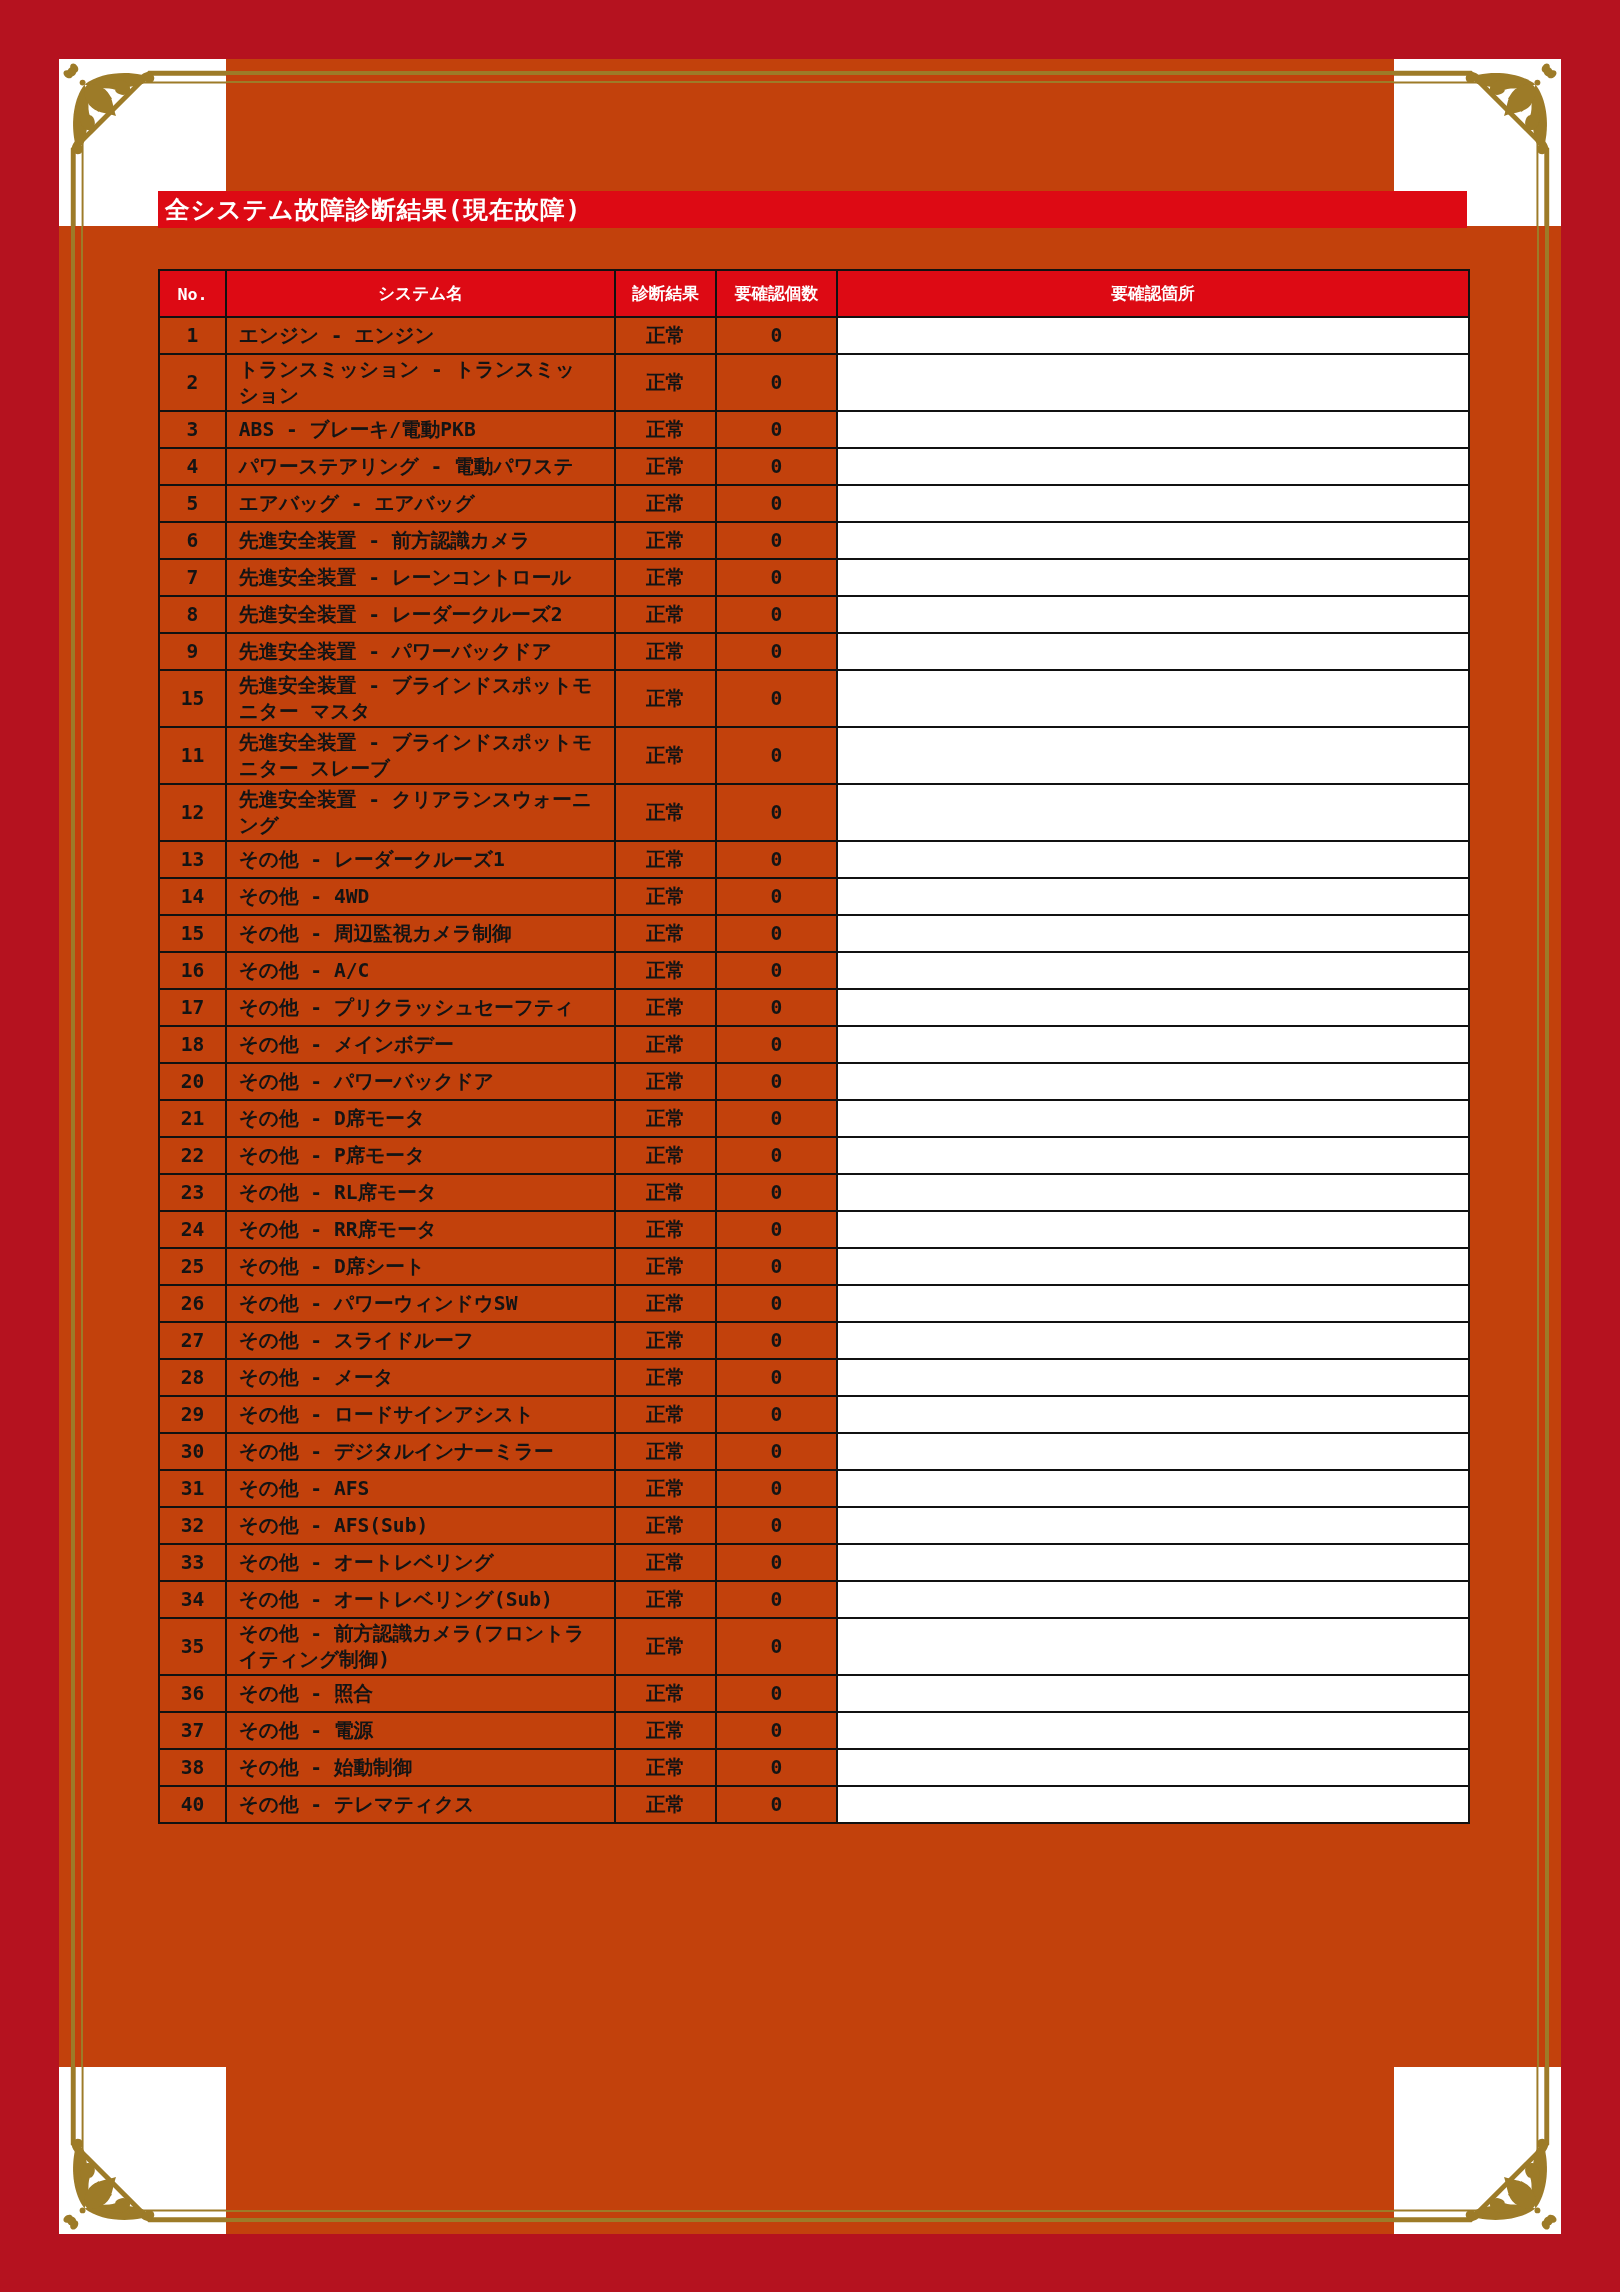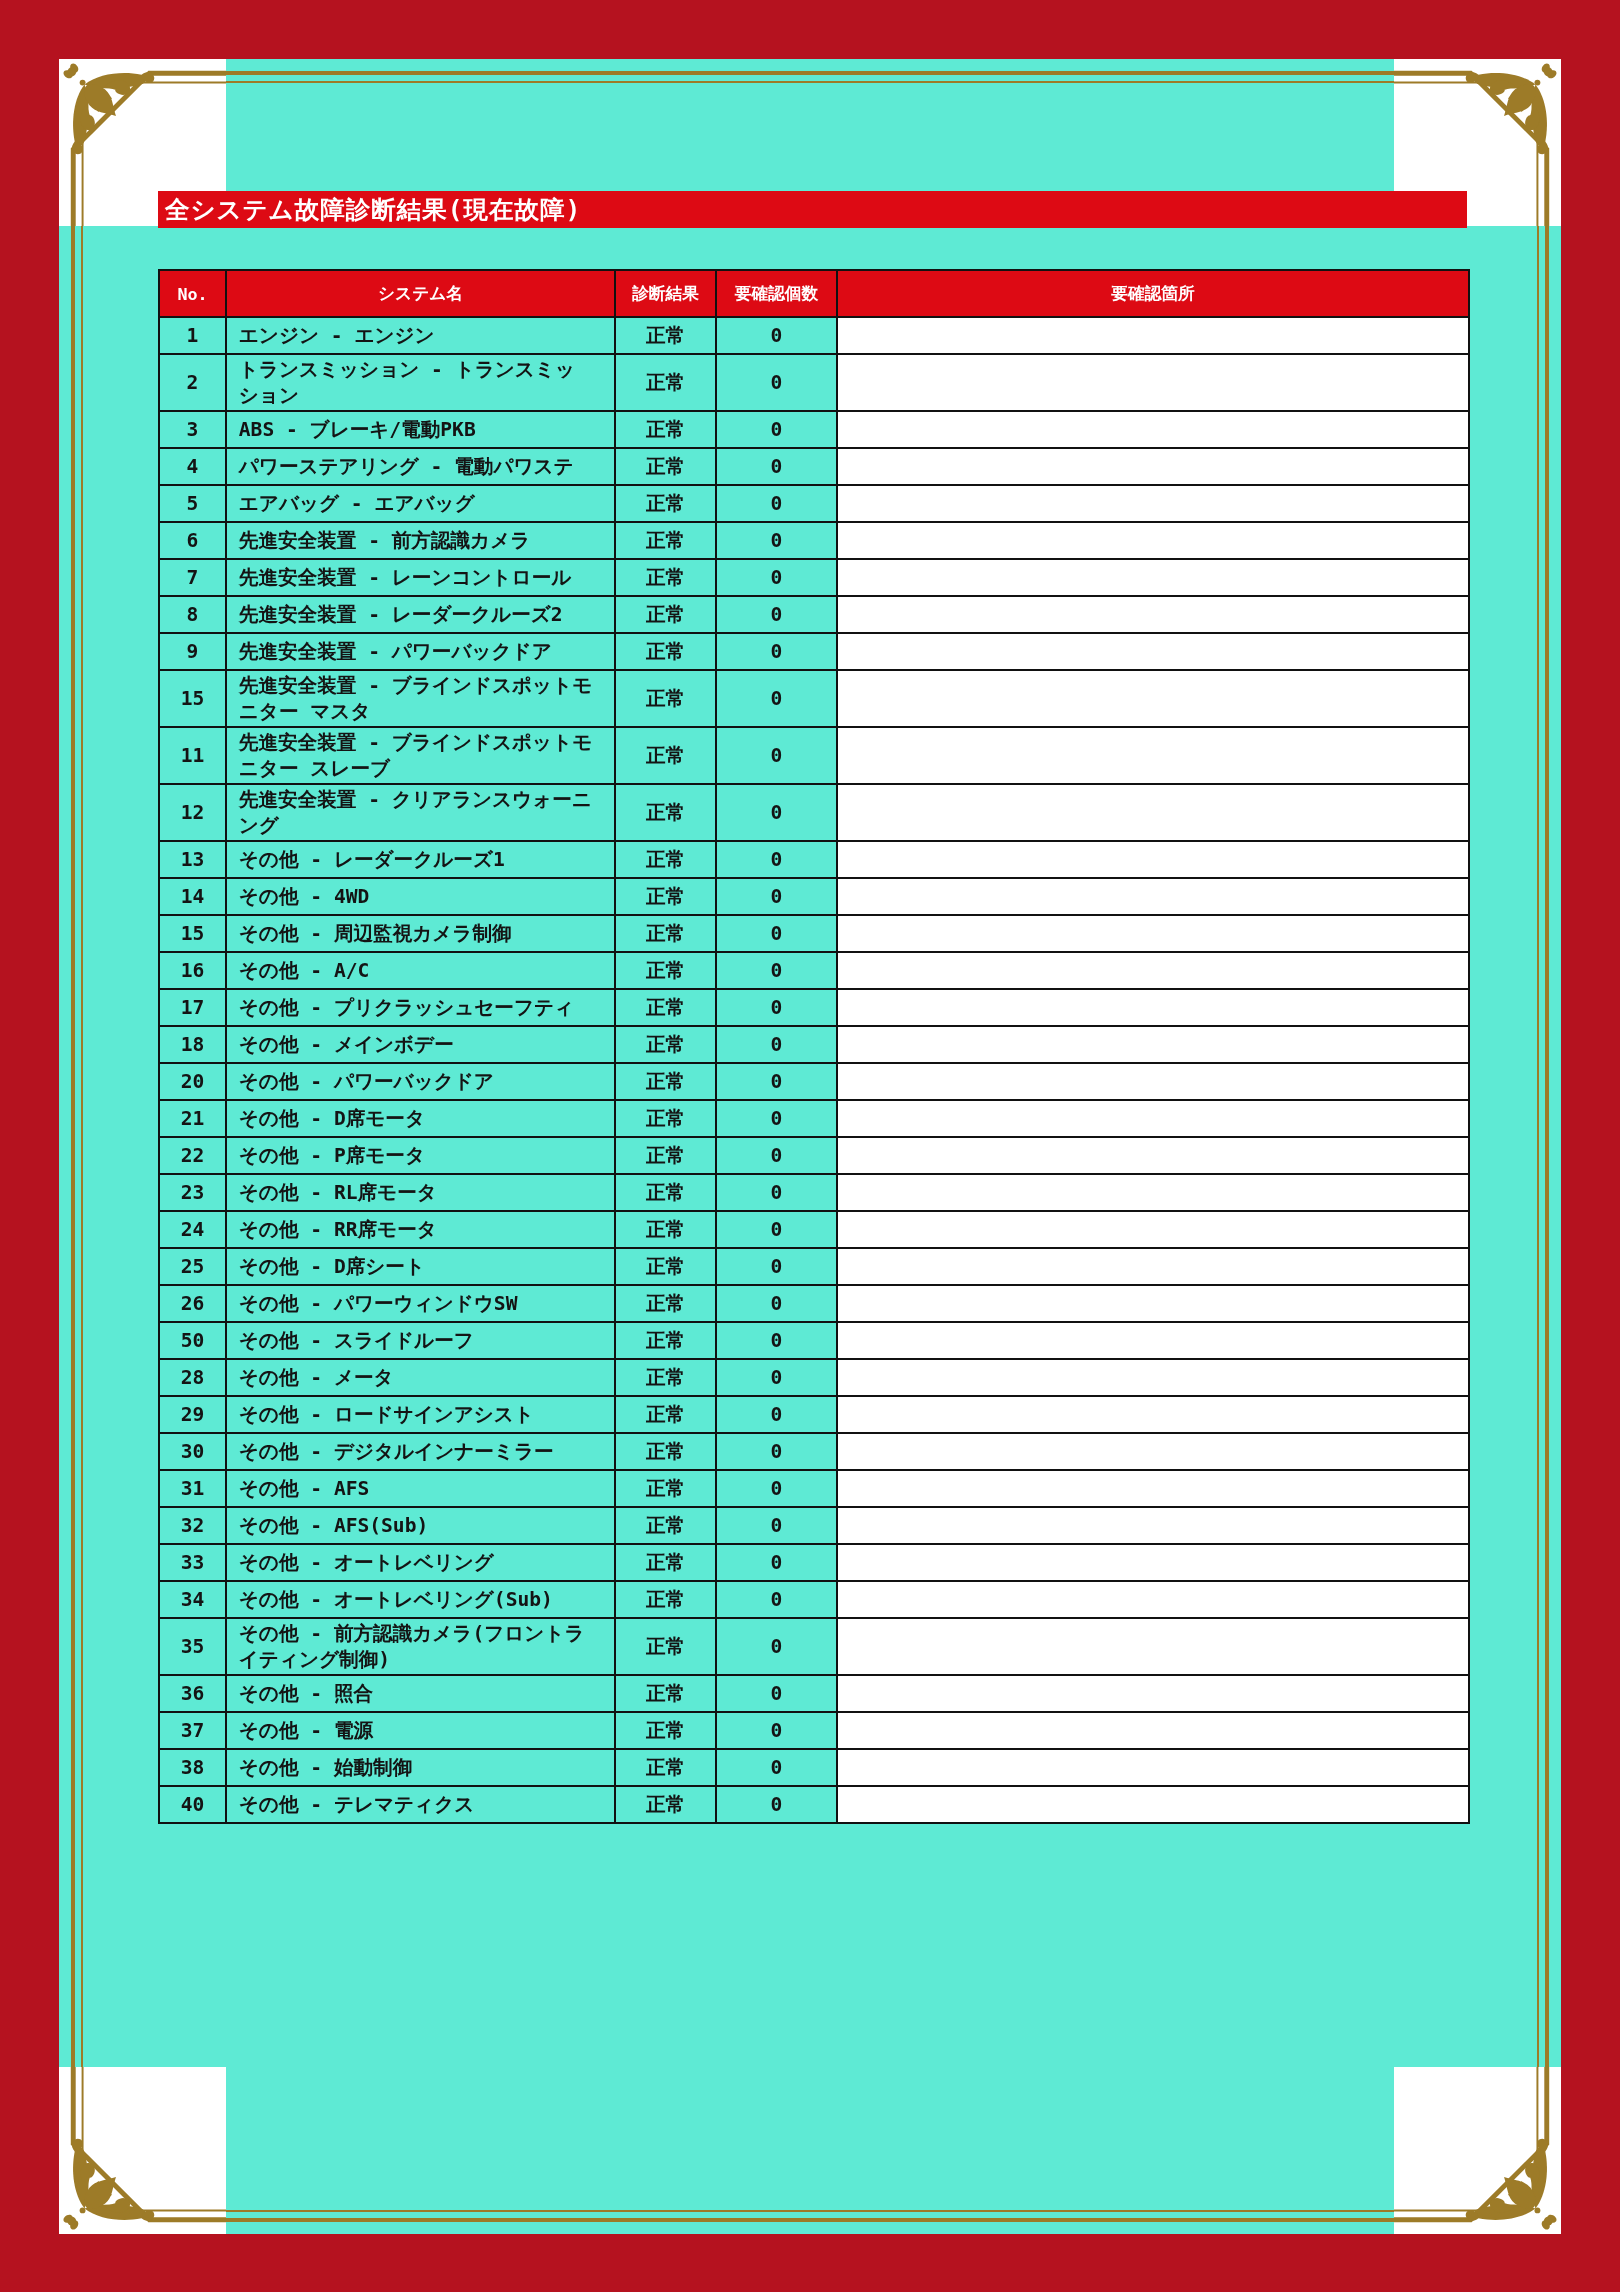--- a/index.html
+++ b/index.html
@@ -1,20 +1,20 @@
 <!DOCTYPE html>
 <html lang="ja" style="--frame_red: #b5121f; --banner_red: #dd0a14; --gold: #9d7b28;"><head>
 <meta charset="utf-8">
 <style>
   html,body { margin:0; padding:0; background:#ffffff; }
   body {
     width:1620px; height:2293px;
     font-family:"DejaVu Sans Mono","DejaVu Sans","Liberation Sans",sans-serif;
   }
-  .page { position:relative; width:1620px; height:2293px; background:#5eead4; overflow:hidden; }
+  .page { position:relative; width:1620px; height:2293px; background:#c2410c; overflow:hidden; }
 
   
   .red-frame { position:absolute; inset:0; box-sizing:border-box;
     border:59px solid var(--frame_red,#b5121f); z-index:1; }
 
   
   .gold-thick { position:absolute; inset:71px; border:4.9px solid var(--gold,#9d7b28); z-index:1; }
   .gold-thin  { position:absolute; inset:81px; border:2px solid var(--gold,#9d7b28); z-index:1; }
 
   
@@ -291,21 +291,21 @@
             <td class="loc"></td>
           </tr>
           <tr>
             <td>26</td>
             <td class="sys">その他 - パワーウィンドウSW</td>
             <td class="res">正常</td>
             <td class="cnt">0</td>
             <td class="loc"></td>
           </tr>
           <tr>
-            <td>50</td>
+            <td>27</td>
             <td class="sys">その他 - スライドルーフ</td>
             <td class="res">正常</td>
             <td class="cnt">0</td>
             <td class="loc"></td>
           </tr>
           <tr>
             <td>28</td>
             <td class="sys">その他 - メータ</td>
             <td class="res">正常</td>
             <td class="cnt">0</td>

